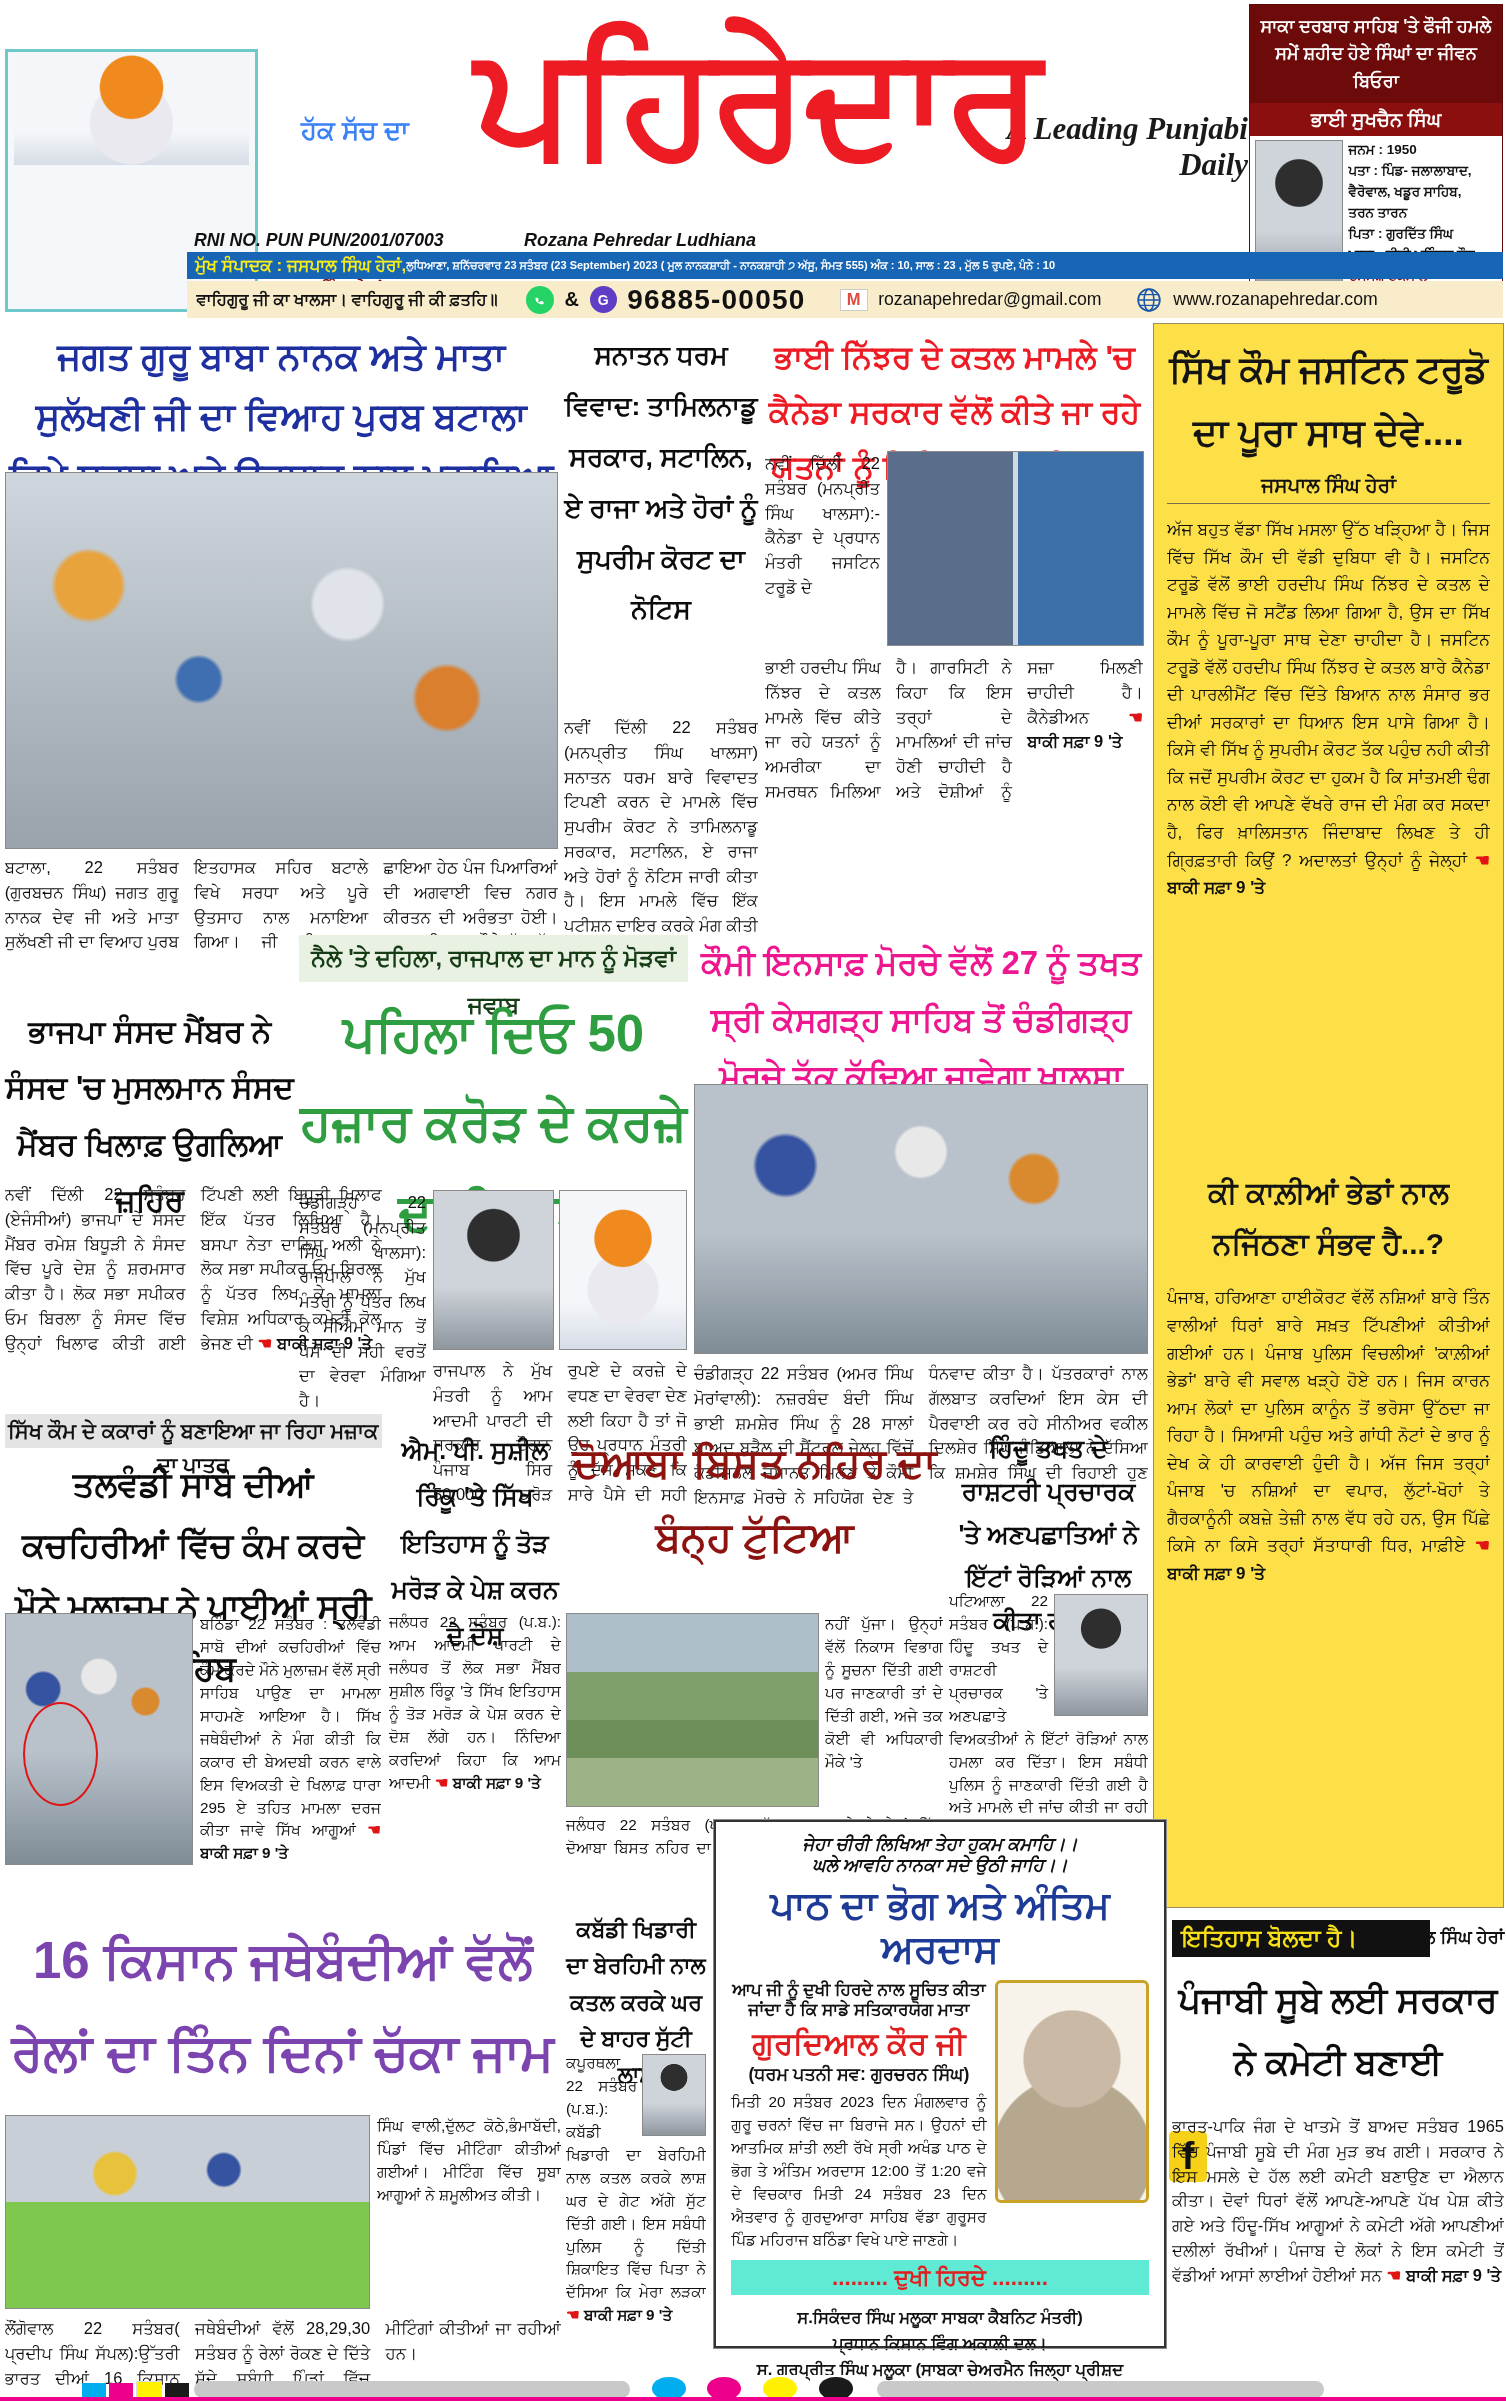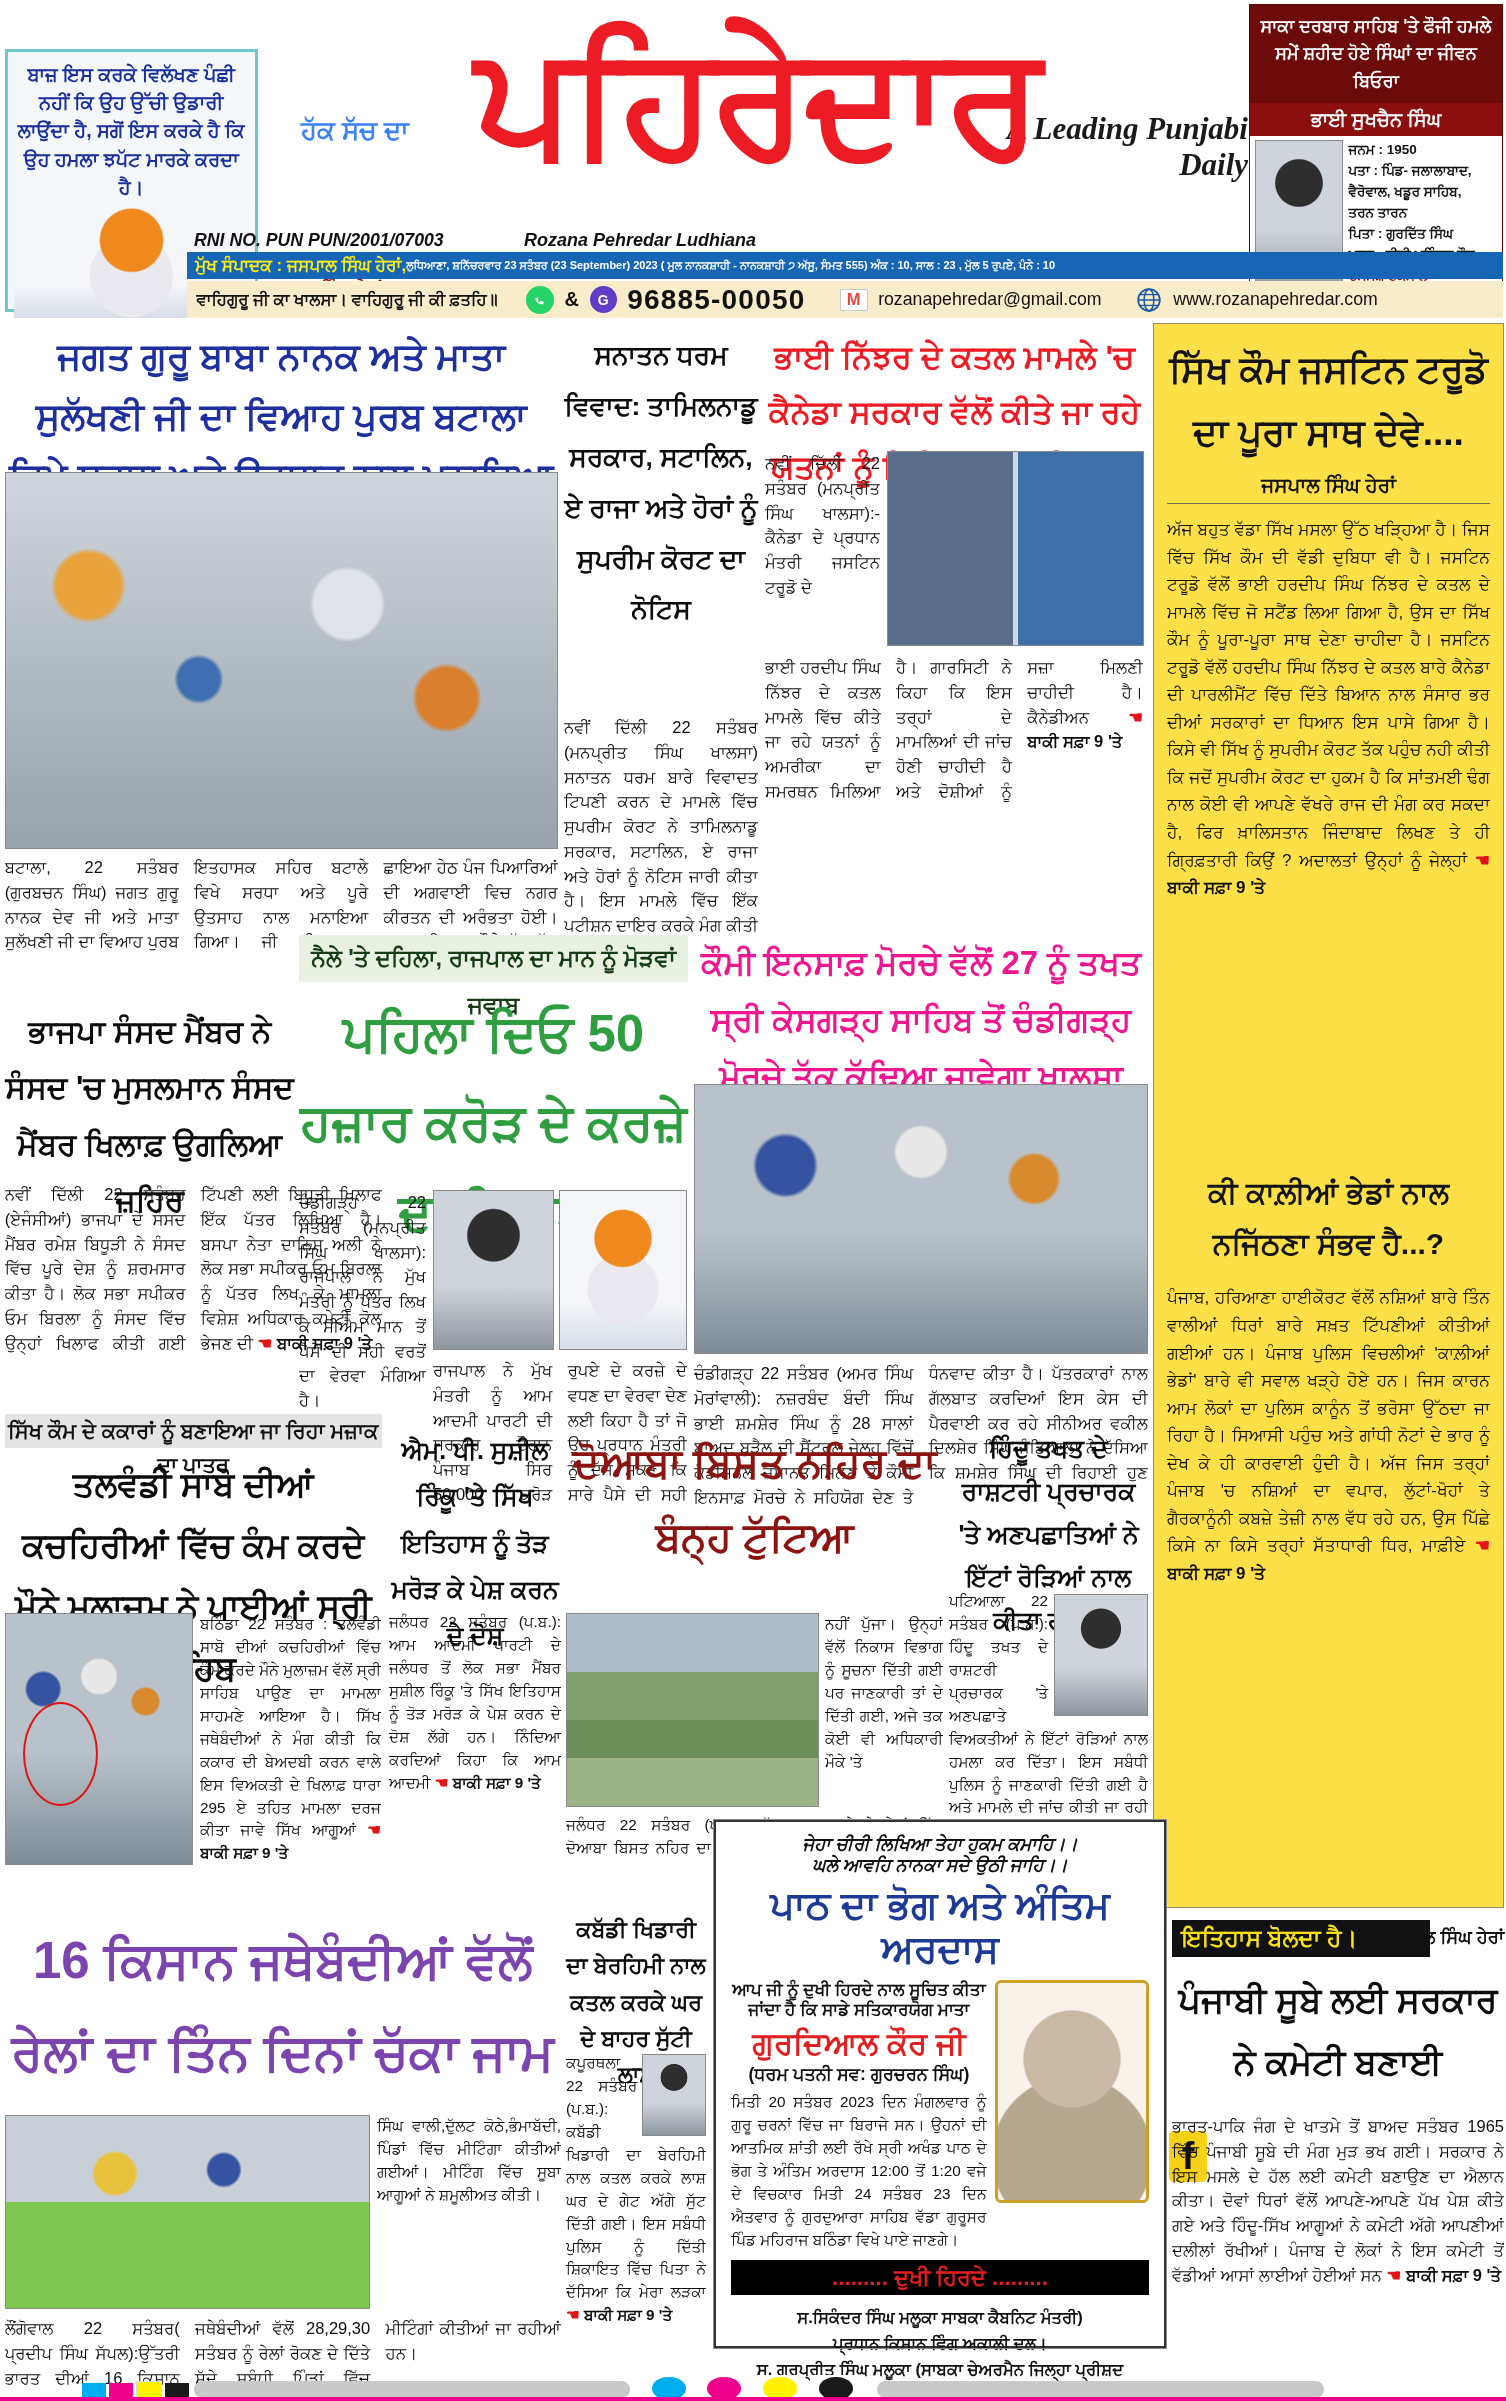--- a/index.html
+++ b/index.html
@@ -21,21 +21,21 @@
   .martyr{background:#ffffff;border:1.8px solid #5e0808;box-sizing:border-box;}
   .martyr-head{background:#6d0a0a;color:#fff;font-weight:700;text-align:center;padding:8.2px 5.9px;font-size:17.7px;line-height:1.55;}
   .martyr-name{background:#8c0f0f;color:#fff;font-weight:700;text-align:center;font-size:19.4px;padding:4.7px 2.4px;}
   
   .bluebar{background:#1766b5;color:#fff;display:flex;align-items:center;padding:0 8.2px;box-sizing:border-box;}
   .creambar{background:#f8ecca;display:flex;align-items:center;gap:10.6px;padding:0 9.4px;box-sizing:border-box;}
   
   .edbox{background:#fde047;border:1.8px solid #9b8c5f;box-sizing:border-box;padding:15.3px 13px;}
   
   .obit{background:#ffffff;border:2.4px solid #333;outline:1.8px solid #8c8c8c;box-sizing:border-box;padding:11.8px 15.3px;text-align:center;}
-  .obit-grief{background:#000000;color:#e02020;font-weight:700;font-size:22.4px;padding:4.7px 0;margin:8.2px 0;}
+  .obit-grief{background:#5eead4;color:#e02020;font-weight:700;font-size:22.4px;padding:4.7px 0;margin:8.2px 0;}
   
   .ph-crowd{background:
      radial-gradient(circle at 15% 30%, #e8a33d 0 6%, transparent 7%),
      radial-gradient(circle at 35% 55%, #3f6fb0 0 5%, transparent 6%),
      radial-gradient(circle at 62% 35%, #e0e4ea 0 8%, transparent 9%),
      radial-gradient(circle at 80% 60%, #d97f2e 0 6%, transparent 7%),
      linear-gradient(180deg,#cfd6de 0%,#b8c0c8 40%,#9aa3ac 100%);}
   .ph-faces{background:linear-gradient(90deg,#5a6e8c 0 49%,#cfd9e4 49% 51%,#3d6fa8 51% 100%),
      radial-gradient(circle at 25% 40%, #e8a33d 0 18%, transparent 19%);}
   .ph-group{background:
@@ -61,21 +61,20 @@
   .dotcell{width:51px;height:27px;background:#fff;display:flex;align-items:center;justify-content:center;}
   .dotcell div{width:34px;height:23.5px;border-radius:50%;}
   .minicell{width:23.5px;height:17.7px;margin-right:3.5px;display:inline-block;}
 </style>
 </head>
 <body>
 
 <div id="page">
 
   <div class="abs" style="left:4.7px;top:49px;width:253px;height:263px;border:3.5px solid #6fc9cc;background:#f4f8fb;box-sizing:border-box;">
-    <div style="padding:8.2px 5.9px 3.5px 5.9px;font-size:19.4px;font-weight:700;color:#1b2f9a;text-align:center;line-height:1.45;">ਬਾਜ਼ ਇਸ ਕਰਕੇ ਵਿਲੱਖਣ ਪੰਛੀ ਨਹੀਂ ਕਿ ਉਹ ਉੱਚੀ ਉਡਾਰੀ ਲਾਉਂਦਾ ਹੈ, ਸਗੋਂ ਇਸ ਕਰਕੇ ਹੈ ਕਿ ਉਹ ਹਮਲਾ ਝਪੱਟ ਮਾਰਕੇ ਕਰਦਾ ਹੈ।</div>
     <div class="ph-portrait" style="height:111px;margin:2.4px 5.9px 4.7px 5.9px;"></div>
   </div>
   <div class="abs" style="left:264px;top:278px;width:130px;font-size:17.7px;font-weight:700;color:#8a1313;">ਜਸਪਾਲ ਸਿੰਘ ਹੇਰਾਂ</div>
 
   <div class="abs" style="left:301px;top:115px;font-size:26px;font-weight:700;color:#3b82f6;">ਹੱਕ ਸੱਚ ਦਾ</div>
   <div class="abs" style="left:942px;top:111px;width:306px;text-align:right;font-family:'Liberation Serif',serif;font-style:italic;font-weight:700;font-size:31px;color:#1a1a1a;">A Leading Punjabi Daily</div>
   <div class="abs masthead-title" style="left:268px;top:21px;width:977px;font-size:154px;">ਪਹਿਰੇਦਾਰ</div>
 
   <div class="abs martyr" style="left:1249px;top:3.5px;width:254px;height:311px;">
     <div class="martyr-head">ਸਾਕਾ ਦਰਬਾਰ ਸਾਹਿਬ 'ਤੇ ਫੌਜੀ ਹਮਲੇ ਸਮੇਂ ਸ਼ਹੀਦ ਹੋਏ ਸਿੰਘਾਂ ਦਾ ਜੀਵਨ ਬਿਓਰਾ</div>

